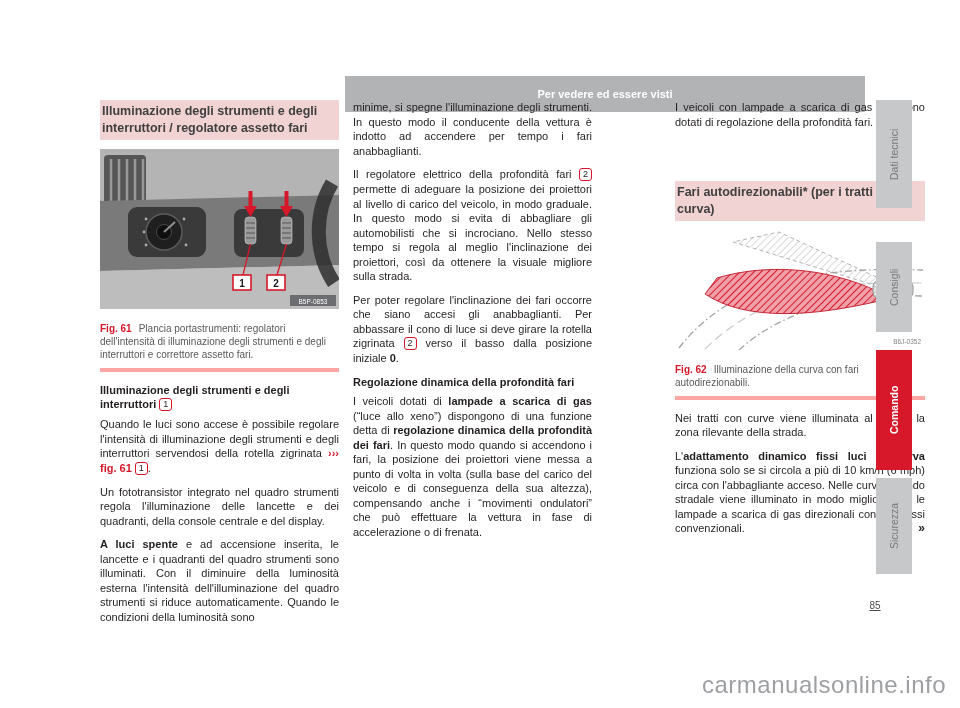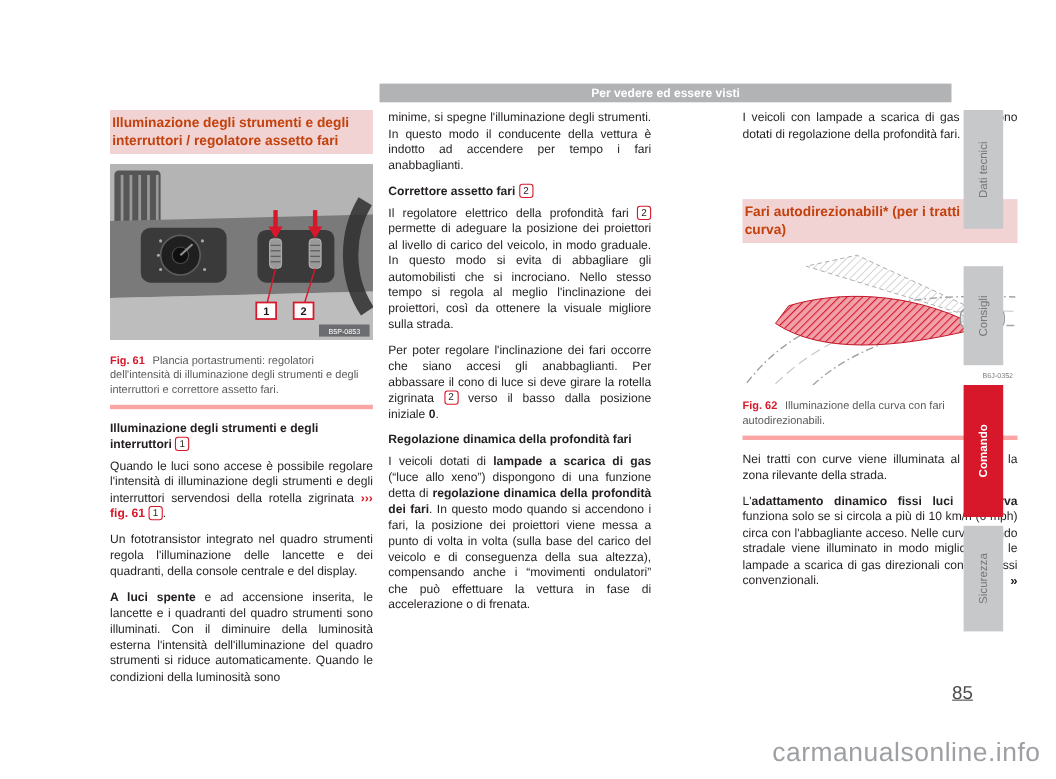--- a/index.html
+++ b/index.html
@@ -5,34 +5,34 @@
   * { margin:0; padding:0; box-sizing:border-box; }
   html,body { background:#fff; }
   .page {
     position:relative; width:960px; height:708px; background:#ffffff;
     font-family:"Liberation Sans", sans-serif; color:var(--body-text,#231f20);
     overflow:hidden;
   }
   svg text { font-family:"Liberation Sans", sans-serif; }
 
   .header-bar {
-    position:absolute; left:345px; top:76px; width:520px; height:17px;
+    position:absolute; left:345px; top:76px; width:520px; height:36px;
     background:var(--header-bar-bg,#b2b3b5); color:#fff;
     font-size:11px; font-weight:bold;
     display:flex; align-items:center; justify-content:center;
   }
 
   .col { position:absolute; top:100px; font-size:11px; line-height:14.5px; text-align:justify; }
   .col-left  { left:100px; width:239px; }
   .col-mid   { left:353px; width:239px; }
   .col-right { left:637px; width:250px;margin-left:38px; }
 
   .section-title {
     font-size:12.5px; font-weight:bold; line-height:16.5px; text-align:left;
-    background:var(--heading-bg,#f2d3d3); color:#c2410c;
+    background:var(--heading-bg,#f2d3d3); color:#404040;
     padding:3px 10px 4px 2px; margin-bottom:9px;
   }
   .section-title.gap-top { margin-top:52px; }
 
   .figure { margin-bottom:2px; }
   .figimg { font-size:0; }
   .figcap {
     font-size:10px; line-height:13px; color:var(--caption-text,#58595b);
     text-align:left; padding:5px 0 7px; border-bottom:4px solid #fca5a5;
     margin-bottom:11px;
@@ -58,22 +58,22 @@
     font-size:10.5px;
     writing-mode:vertical-rl; transform:rotate(180deg);
     display:flex; align-items:center; justify-content:center;
   }
   .tab.active { background:var(--accent,#d7182a); color:#fff; font-weight:bold; }
   .tab-dati      { top:100px; height:108px; }
   .tab-consigli  { top:242px; height:90px;  }
   .tab-comando   { top:350px; height:120px; }
   .tab-sicurezza { top:478px; height:96px;  }
 
-  .page-number { position:absolute; left:858px; top:620px; width:34px; text-align:center;
-    font-size:17px; color:#4d4d4f;text-decoration:underline; }
+  .page-number { position:absolute; left:858px; top:600px; width:34px; text-align:center;
+    font-size:10px; color:#4d4d4f;text-decoration:underline; }
   .watermark {
     position:absolute; right:14px; bottom:9px;
     font-size:24px; color:var(--watermark,#9d9fa2); letter-spacing:0.5px;
   }
 </style>
 </head>
 <body>
 
 <div class="page">
 
@@ -168,24 +168,20 @@
     <p class="body"><span>Quando le luci sono accese è possibile regolare l'intensità di illuminazione degli strumenti e degli interruttori servendosi della rotella zigrinata </span><span class="ref">››› fig. 61</span> <span class="badge">1</span><span>.</span></p>
 
     <p class="body">Un fototransistor integrato nel quadro strumenti regola l'illuminazione delle lancette e dei quadranti, della console centrale e del display.</p>
 
     <p class="body"><b>A luci spente</b><span> e ad accensione inserita, le lancette e i quadranti del quadro strumenti sono illuminati. Con il diminuire della luminosità esterna l'intensità dell'illuminazione del quadro strumenti si riduce automaticamente. Quando le condizioni della luminosità sono</span></p>
   </div>
 
   <div class="col col-mid">
     <p class="body">minime, si spegne l'illuminazione degli strumenti. In questo modo il conducente della vettura è indotto ad accendere per tempo i fari anabbaglianti.</p>
 
-    <p class="subhead">
-      <span>Correttore assetto fari</span>
-      <span class="badge">2</span>
-    </p>
 
     <p class="body"><span>Il regolatore elettrico della profondità fari </span><span class="badge">2</span><span> permette di adeguare la posizione dei proiettori al livello di carico del veicolo, in modo graduale. In questo modo si evita di abbagliare gli automobilisti che si incrociano. Nello stesso tempo si regola al meglio l'inclinazione dei proiettori, così da ottenere la visuale migliore sulla strada.</span></p>
 
     <p class="body"><span>Per poter regolare l'inclinazione dei fari occorre che siano accesi gli anabbaglianti. Per abbassare il cono di luce si deve girare la rotella zigrinata </span><span class="badge">2</span><span> verso il basso dalla posizione iniziale </span><b>0</b><span>.</span></p>
 
     <p class="subhead">Regolazione dinamica della profondità fari</p>
 
     <p class="body"><span>I veicoli dotati di </span><b>lampade a scarica di gas</b><span> (“luce allo xeno”) dispongono di una funzione detta di </span><b>regolazione dinamica della profondità dei fari</b><span>. In questo modo quando si accendono i fari, la posizione dei proiettori viene messa a punto di volta in volta (sulla base del carico del veicolo e di conseguenza della sua altezza), compensando anche i “movimenti ondulatori” che può effettuare la vettura in fase di accelerazione o di frenata.</span></p>
   </div>
 

